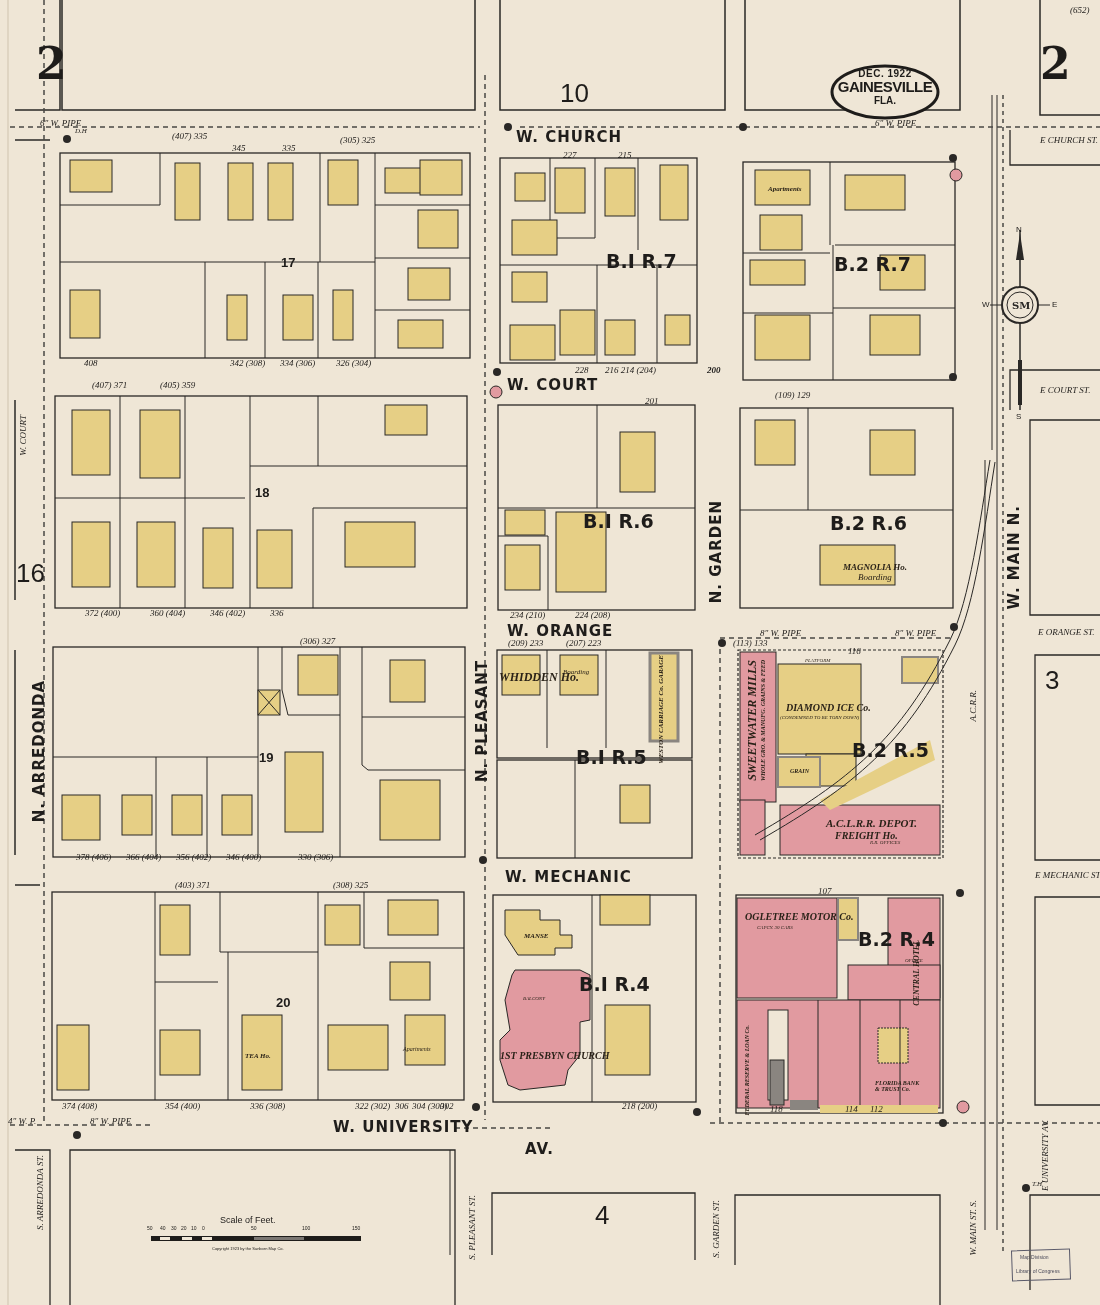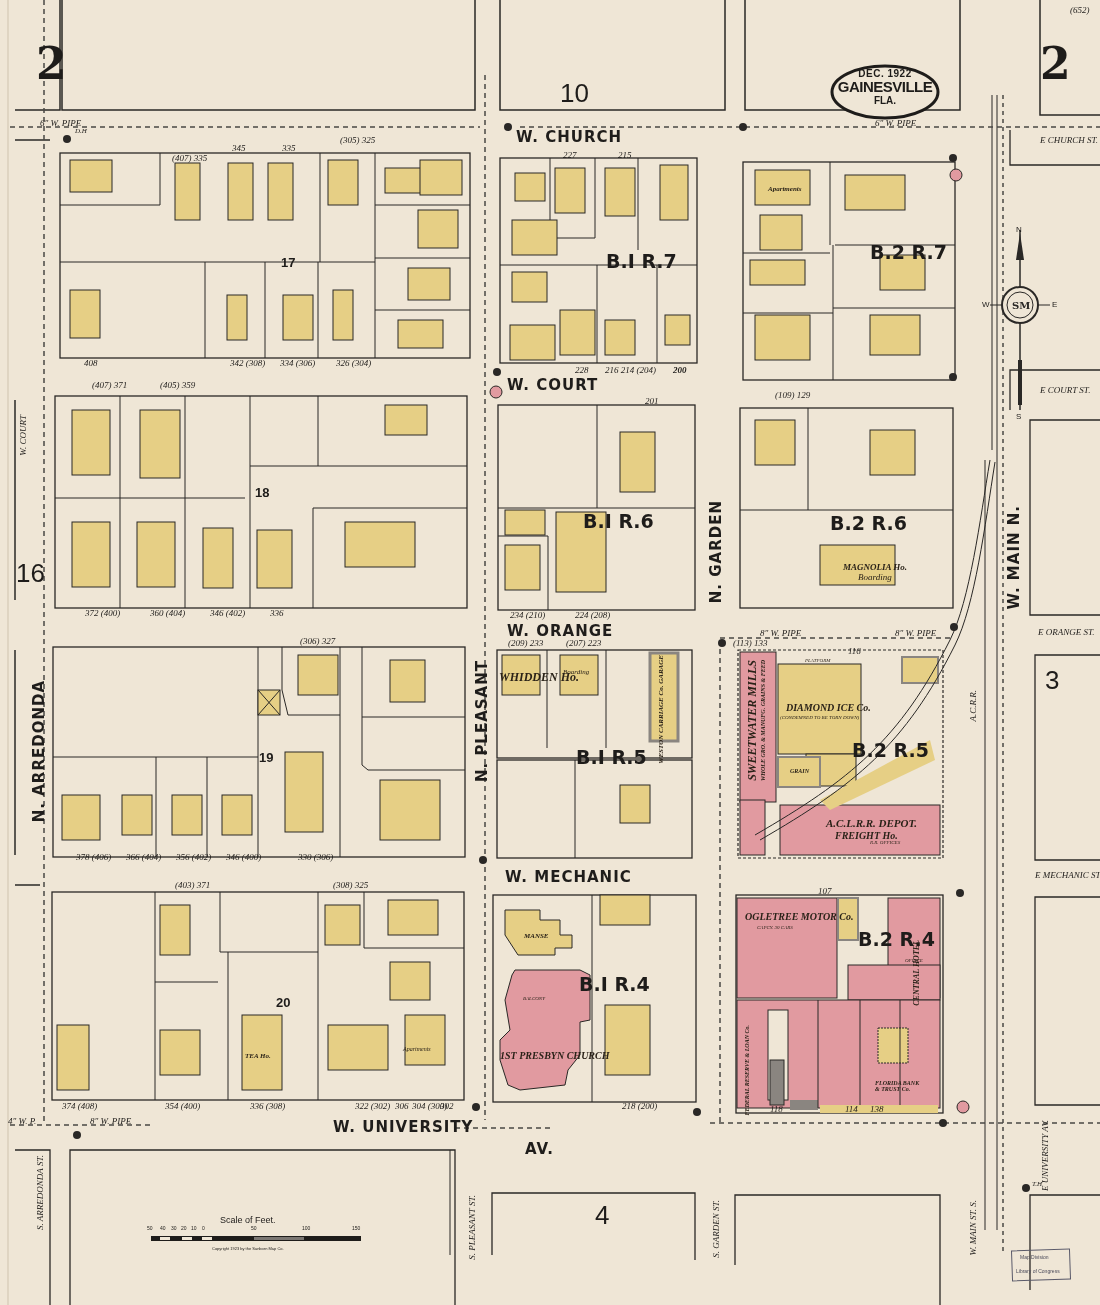--- a/index.html
+++ b/index.html
@@ -344,21 +344,21 @@
   <div class="lbl ital vstreet" style="left:968px;top:690px;">A.C.R.R.</div>
 
   <div class="lbl blocknum" style="left:281px;top:255px;">17</div>
   <div class="lbl blocknum" style="left:255px;top:485px;">18</div>
   <div class="lbl blocknum" style="left:259px;top:750px;">19</div>
   <div class="lbl blocknum" style="left:276px;top:995px;">20</div>
   <div class="lbl brnum" style="left:606px;top:250px;">B.I R.7</div>
   <div class="lbl brnum" style="left:583px;top:510px;">B.I R.6</div>
   <div class="lbl brnum" style="left:576px;top:746px;">B.I R.5</div>
   <div class="lbl brnum" style="left:579px;top:973px;">B.I R.4</div>
-  <div class="lbl brnum" style="left:834px;top:241px;margin-left:36px;">B.2 R.7</div>
+  <div class="lbl brnum" style="left:834px;top:253px;">B.2 R.7</div>
   <div class="lbl brnum" style="left:830px;top:512px;">B.2 R.6</div>
   <div class="lbl brnum" style="left:852px;top:739px;">B.2 R.5</div>
   <div class="lbl brnum" style="left:858px;top:928px;">B.2 R.4</div>
 
   <div class="lbl bldglbl" style="left:768px;top:185px;font-size:7px;">Apartments</div>
   <div class="lbl bldglbl" style="left:843px;top:562px;">MAGNOLIA Ho.</div>
   <div class="lbl bldglbl" style="left:858px;top:572px;font-weight:normal;">Boarding</div>
   <div class="lbl bldglbl" style="left:499px;top:670px;font-size:12px;">WHIDDEN Ho.</div>
   <div class="lbl bldglbl" style="left:563px;top:668px;font-size:7px;font-weight:normal;">Boarding</div>
   <div class="lbl bldglbl vstreet" style="left:657px;top:655px;font-size:7px;">WESTON CARRIAGE Co. GARAGE</div>
@@ -385,33 +385,33 @@
 
   <div class="lbl ital" style="left:40px;top:118px;">6" W. PIPE</div>
   <div class="lbl ital" style="left:875px;top:118px;">6" W. PIPE</div>
   <div class="lbl ital" style="left:760px;top:628px;">8" W. PIPE</div>
   <div class="lbl ital" style="left:895px;top:628px;">8" W. PIPE</div>
   <div class="lbl ital" style="left:90px;top:1116px;">8" W. PIPE</div>
   <div class="lbl ital" style="left:8px;top:1116px;">4" W. P.</div>
   <div class="lbl ital" style="left:75px;top:127px;font-size:7px;">D.H</div>
   <div class="lbl ital" style="left:1032px;top:1180px;font-size:7px;">T.H</div>
 
-  <div class="lbl ital" style="left:172px;top:153px;">(407) 335</div>
+  <div class="lbl ital" style="left:172px;top:131px;">(407) 335</div>
   <div class="lbl ital" style="left:232px;top:143px;">345</div>
   <div class="lbl ital" style="left:282px;top:143px;">335</div>
   <div class="lbl ital" style="left:340px;top:135px;">(305) 325</div>
   <div class="lbl ital" style="left:563px;top:150px;">227</div>
   <div class="lbl ital" style="left:618px;top:150px;">215</div>
   <div class="lbl ital" style="left:84px;top:358px;">408</div>
   <div class="lbl ital" style="left:230px;top:358px;">342 (308)</div>
   <div class="lbl ital" style="left:280px;top:358px;">334 (306)</div>
   <div class="lbl ital" style="left:336px;top:358px;">326 (304)</div>
   <div class="lbl ital" style="left:575px;top:365px;">228</div>
   <div class="lbl ital" style="left:605px;top:365px;">216 214 (204)</div>
-  <div class="lbl ital" style="left:673px;top:365px;font-weight:bold;">200</div>
+  <div class="lbl ital" style="left:707px;top:365px;font-weight:bold;">200</div>
   <div class="lbl ital" style="left:92px;top:380px;">(407) 371</div>
   <div class="lbl ital" style="left:160px;top:380px;">(405) 359</div>
   <div class="lbl ital" style="left:645px;top:396px;">201</div>
   <div class="lbl ital" style="left:775px;top:390px;">(109) 129</div>
   <div class="lbl ital" style="left:85px;top:608px;">372 (400)</div>
   <div class="lbl ital" style="left:150px;top:608px;">360 (404)</div>
   <div class="lbl ital" style="left:210px;top:608px;">346 (402)</div>
   <div class="lbl ital" style="left:270px;top:608px;">336</div>
   <div class="lbl ital" style="left:510px;top:610px;">234 (210)</div>
   <div class="lbl ital" style="left:575px;top:610px;">224 (208)</div>
@@ -431,21 +431,21 @@
   <div class="lbl ital" style="left:62px;top:1101px;">374 (408)</div>
   <div class="lbl ital" style="left:165px;top:1101px;">354 (400)</div>
   <div class="lbl ital" style="left:250px;top:1101px;">336 (308)</div>
   <div class="lbl ital" style="left:355px;top:1101px;">322 (302)</div>
   <div class="lbl ital" style="left:395px;top:1101px;">306</div>
   <div class="lbl ital" style="left:412px;top:1101px;">304 (300)</div>
   <div class="lbl ital" style="left:440px;top:1101px;">302</div>
   <div class="lbl ital" style="left:622px;top:1101px;">218 (200)</div>
   <div class="lbl ital" style="left:770px;top:1104px;">118</div>
   <div class="lbl ital" style="left:845px;top:1104px;">114</div>
-  <div class="lbl ital" style="left:870px;top:1104px;">138</div>
+  <div class="lbl ital" style="left:870px;top:1104px;">112</div>
 
   <div class="lbl" style="left:1016px;top:225px;font-size:8px;">N</div>
   <div class="lbl" style="left:1016px;top:412px;font-size:8px;">S</div>
   <div class="lbl" style="left:1052px;top:300px;font-size:8px;">E</div>
   <div class="lbl" style="left:982px;top:300px;font-size:8px;">W</div>
 
   <div class="lbl" style="left:220px;top:1215px;font-size:9px;">Scale of Feet.</div>
   <div class="lbl" style="left:147px;top:1225px;font-size:5px;">50</div>
   <div class="lbl" style="left:160px;top:1225px;font-size:5px;">40</div>
   <div class="lbl" style="left:171px;top:1225px;font-size:5px;">30</div>

